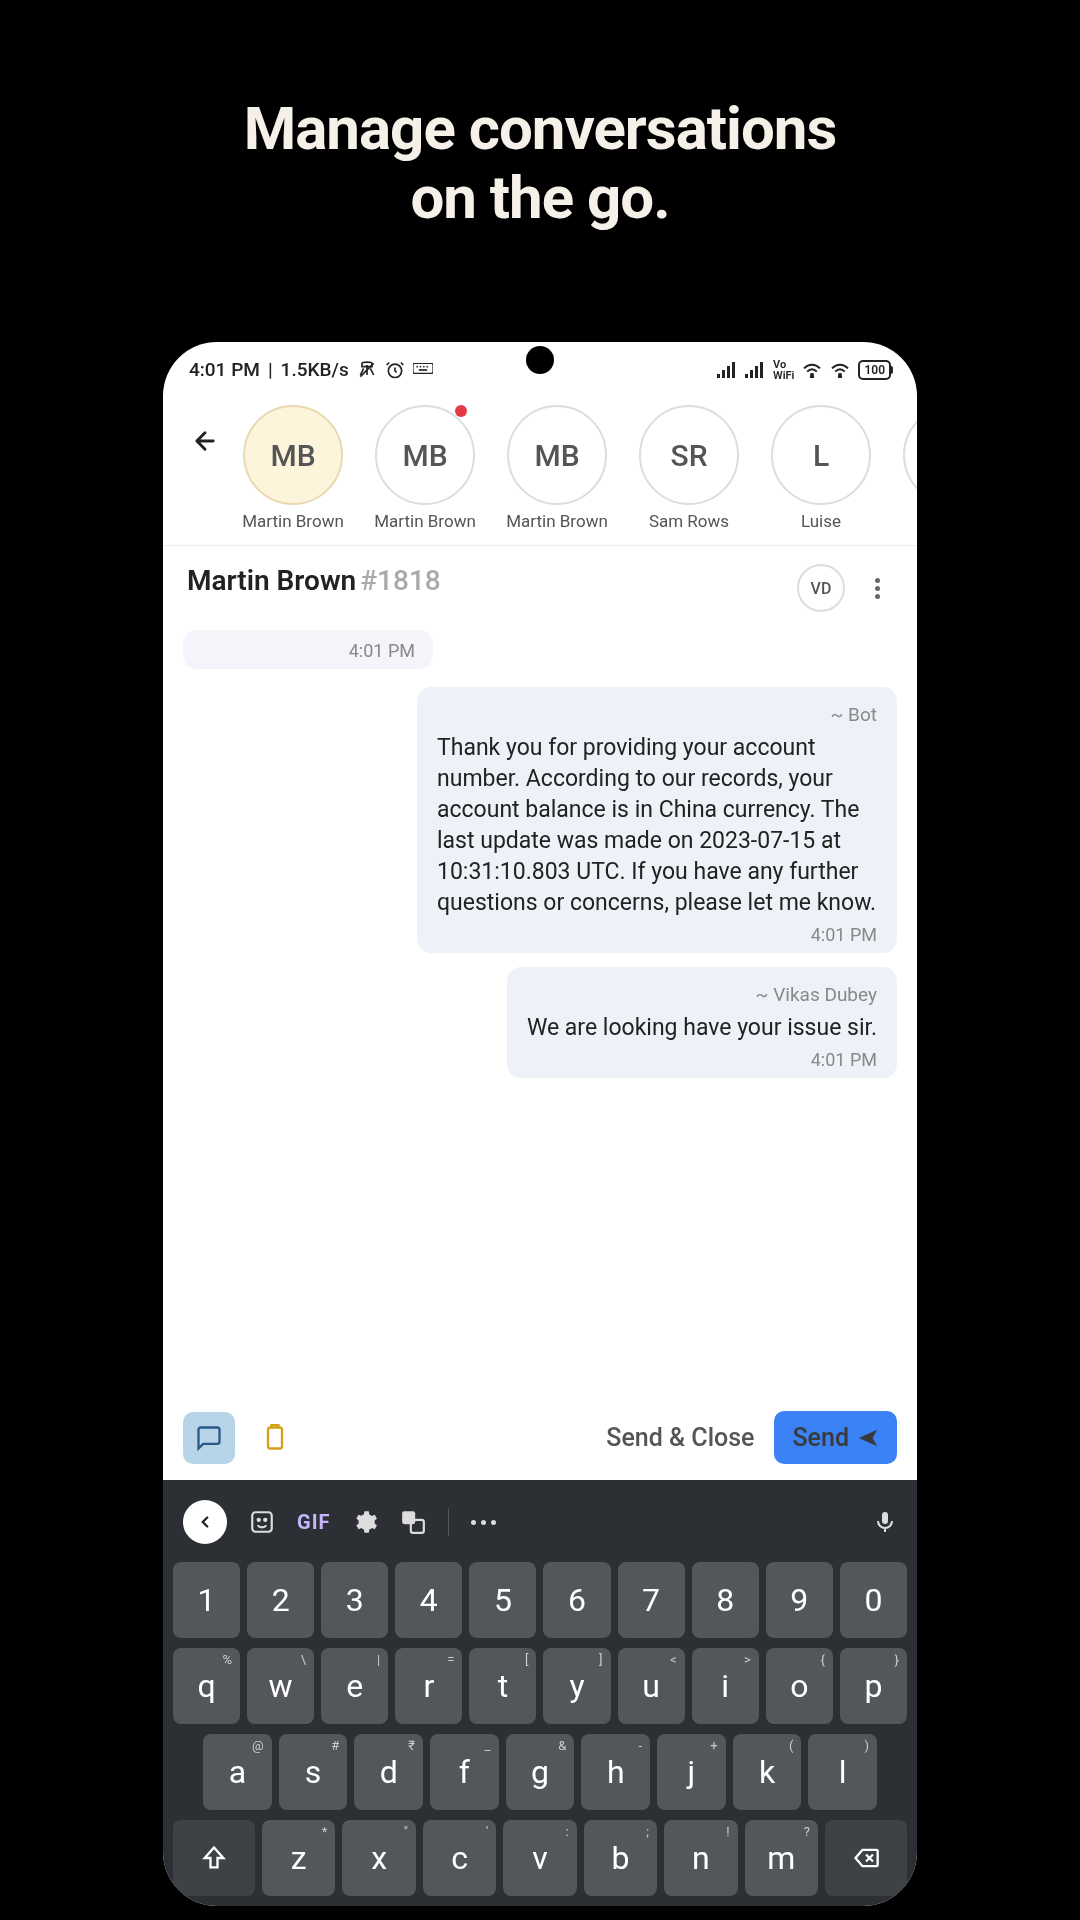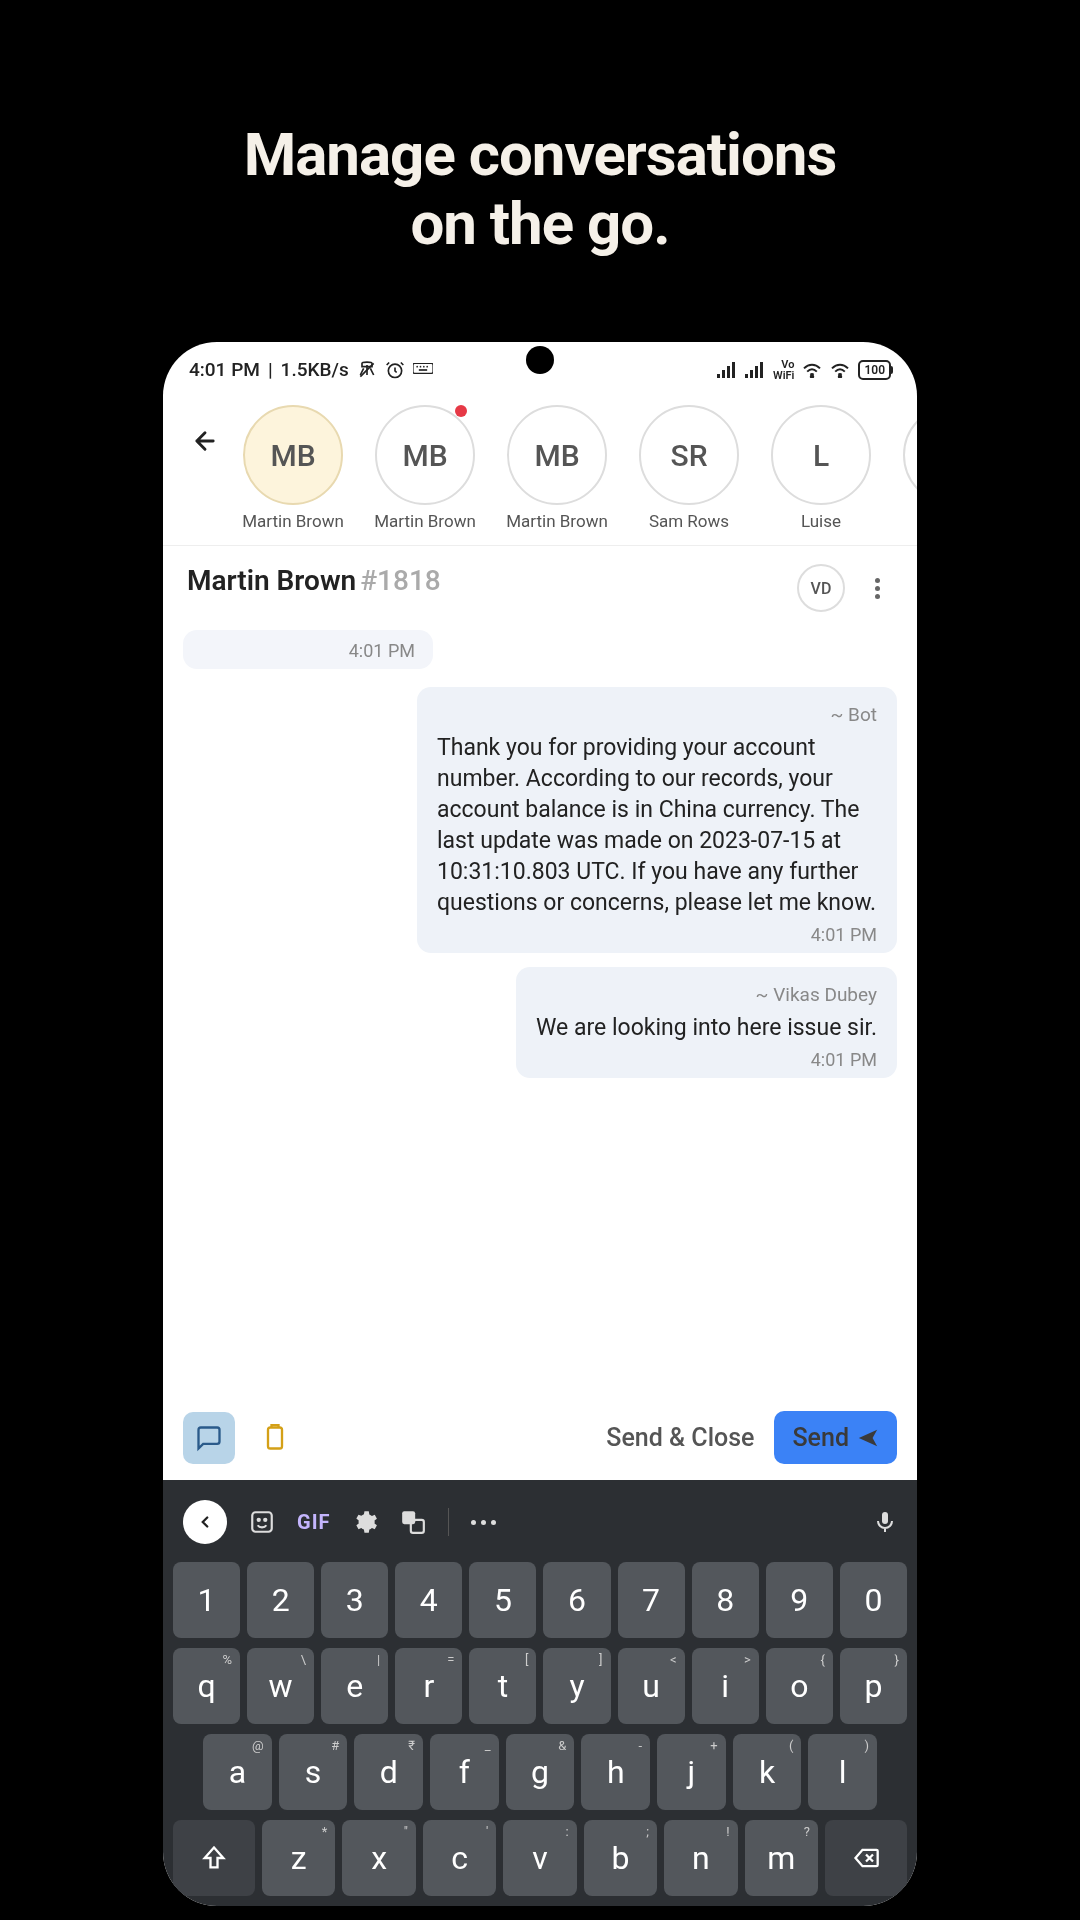--- a/index.html
+++ b/index.html
@@ -1,18 +1,18 @@
 <!DOCTYPE html>
 <html><head>
 <meta charset="utf-8">
 <style>
   * { margin: 0; padding: 0; box-sizing: border-box; font-family: -apple-system, BlinkMacSystemFont, 'Segoe UI', Roboto, sans-serif; }
   body { background: #000; width: 1080px; height: 1920px; overflow: hidden; position: relative; }
   
-  .headline { color: #f5f0e8; font-size: 60px; font-weight: 700; text-align: center; padding-top: 120px; line-height: 1.15; letter-spacing: -1px; }
+  .headline { color: #f5f0e8; font-size: 60px; font-weight: 700; text-align: center; padding-top: 94px; line-height: 1.15; letter-spacing: -1px; }
   
   .phone-frame { position: absolute; top: 324px; left: 50%; transform: translateX(-50%); width: 790px; height: 1600px; background: #000; border-radius: 70px; padding: 18px; }
   .phone-screen { width: 100%; height: 100%; background: #fff; border-radius: 54px; overflow: hidden; position: relative; display: flex; flex-direction: column; }
   .camera-notch { position: absolute; top: 22px; left: 50%; transform: translateX(-50%); width: 28px; height: 28px; background: #000; border-radius: 50%; z-index: 100; }
   
   .status-bar { display: flex; align-items: center; justify-content: space-between; padding: 16px 26px 6px; font-size: 19px; font-weight: 500; color: #222; }
   .status-left { display: flex; align-items: center; gap: 8px; }
   .status-right { display: flex; align-items: center; gap: 8px; }
   .status-icon { display: inline-flex; align-items: center; }
   .battery { border: 2px solid #222; border-radius: 5px; padding: 1px 4px; font-size: 12px; font-weight: 600; position: relative; }
@@ -123,21 +123,21 @@
             </svg>
         </span>
         <span class="status-icon">
           <svg width="20" height="16" viewBox="0 0 20 16" fill="#222">
               <rect x="0" y="12" width="3" height="4"></rect>
               <rect x="5" y="8" width="3" height="8"></rect>
               <rect x="10" y="4" width="3" height="12"></rect>
               <rect x="15" y="0" width="3" height="16"></rect>
             </svg>
         </span>
-        <span class="status-icon" style="font-size:11px;font-weight:600;line-height:1;text-align:right;">Vo<br>WiFi</span>
+        <span class="status-icon" style="font-size:11px;font-weight:600;line-height:1;">Vo<br>WiFi</span>
         <span class="status-icon">
           <svg width="20" height="16" viewBox="0 0 24 20" fill="none" stroke="#222" stroke-width="2.5">
               <path d="M2 8c6-6 14-6 20 0M6 12c4-4 8-4 12 0M10 16c1.5-1.5 2.5-1.5 4 0"></path>
               <circle cx="12" cy="18" r="1.5" fill="#222"></circle>
             </svg>
         </span>
         <span class="status-icon">
           <svg width="20" height="16" viewBox="0 0 24 20" fill="none" stroke="#222" stroke-width="2.5">
               <path d="M2 8c6-6 14-6 20 0M6 12c4-4 8-4 12 0M10 16c1.5-1.5 2.5-1.5 4 0"></path>
               <circle cx="12" cy="18" r="1.5" fill="#222"></circle>
@@ -204,21 +204,21 @@
 
       <div class="msg-bubble">
         <div class="msg-sender">~ Bot</div>
         <div class="msg-text">Thank you for providing your account number. According to our records, your account balance is in China currency. The last update was made on 2023-07-15 at 10:31:10.803 UTC. If you have any further questions or concerns, please let me know.</div>
         <div class="msg-footer-time">4:01 PM</div>
       </div>
 
 
       <div class="msg-bubble">
         <div class="msg-sender">~ Vikas Dubey</div>
-        <div class="msg-text">We are looking into here issue sir.</div>
+        <div class="msg-text">We are looking have your issue sir.</div>
         <div class="msg-footer-time">4:01 PM</div>
       </div>
     </div>
 
 
     <div class="action-bar">
       <div class="action-sq reply">
         <svg width="28" height="28" viewBox="0 0 24 24" fill="none" stroke="#2a5a8a" stroke-width="2">
             <path d="M21 15a2 2 0 01-2 2H7l-4 4V5a2 2 0 012-2h14a2 2 0 012 2z"></path>
           </svg>

